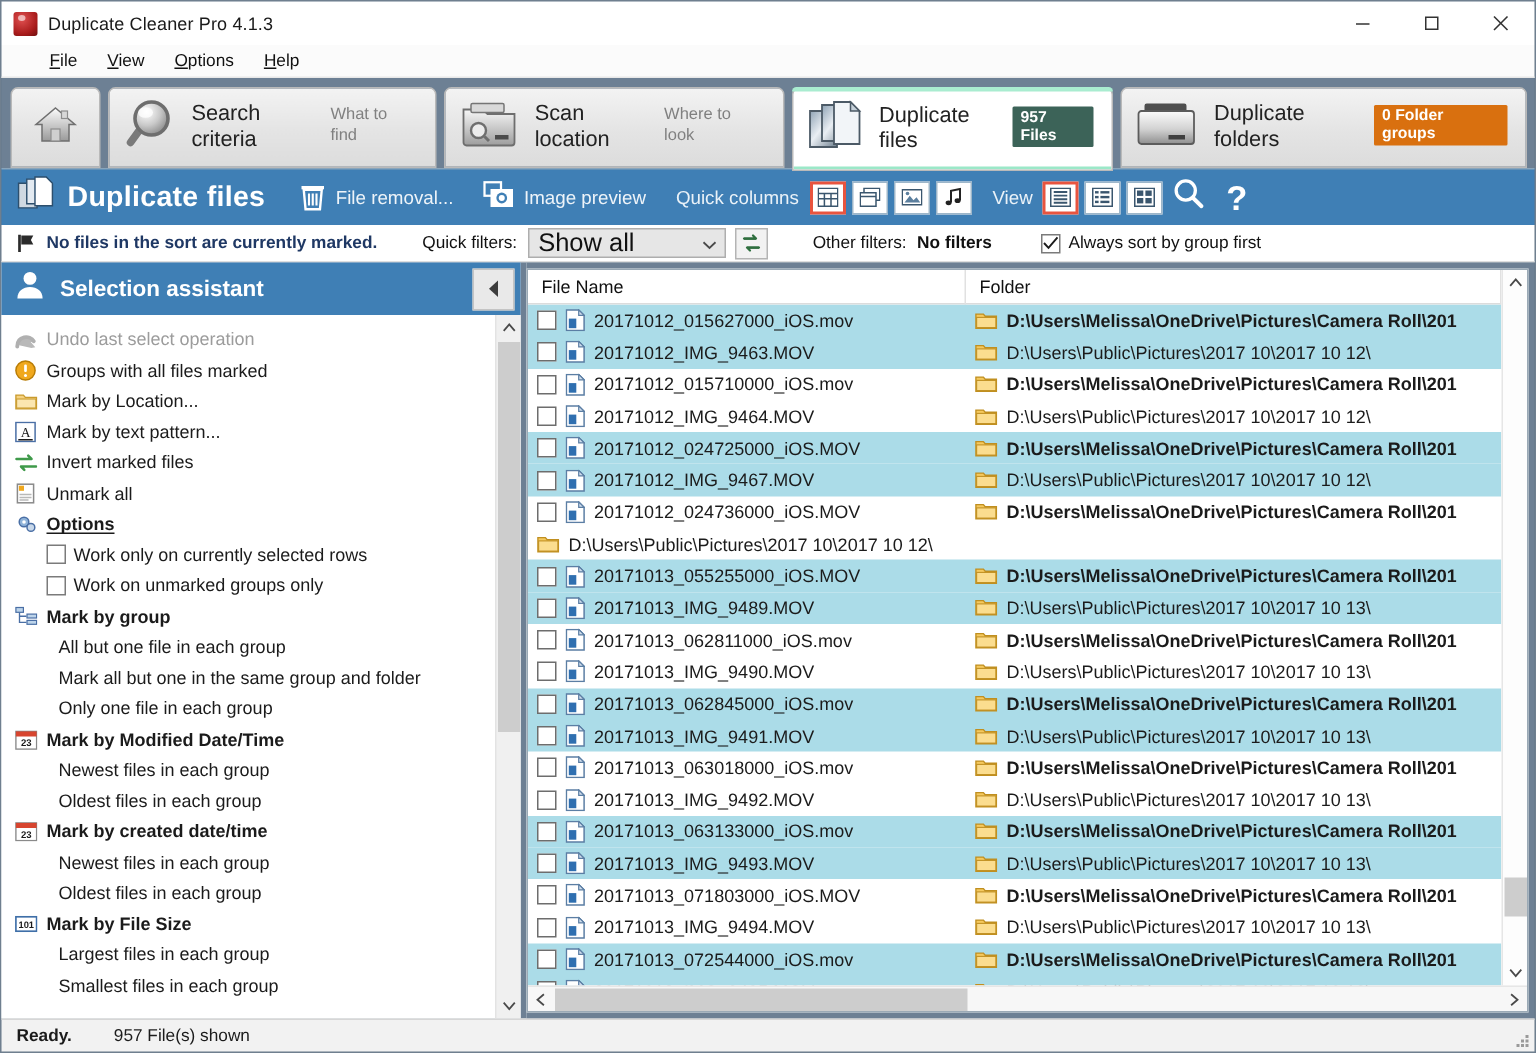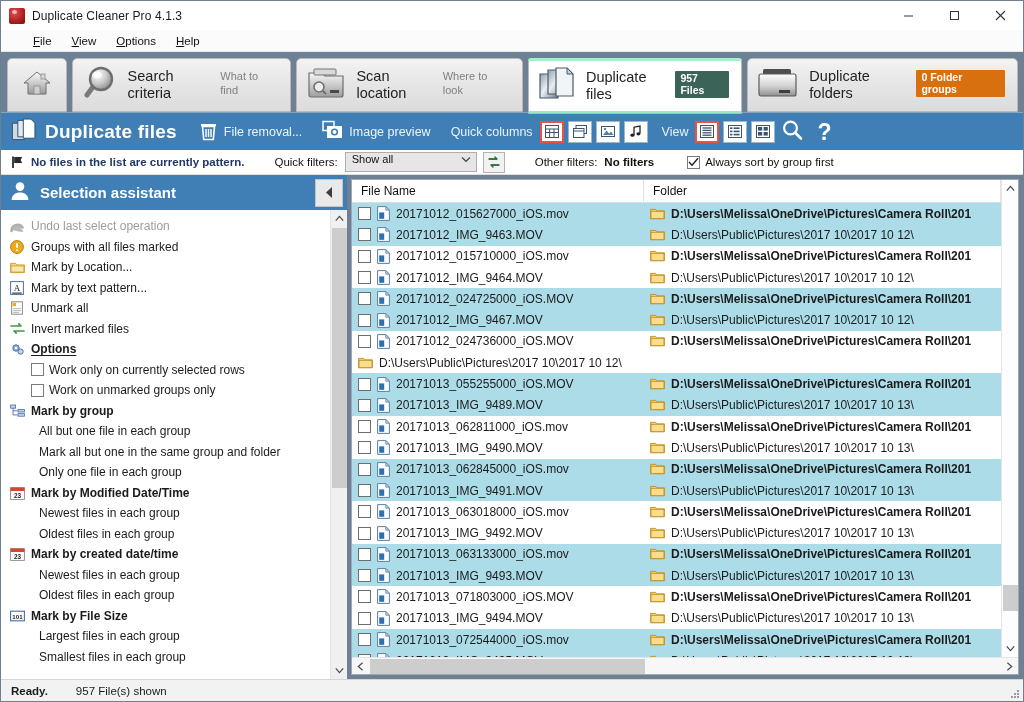--- a/index.html
+++ b/index.html
@@ -149,22 +149,22 @@
     padding-left: 10px; flex: none;
     border-bottom: 1px solid #dfdfdf;
   }
   .flag-icon { margin-right: 6px; display: flex; }
   .marked-text { font-size: 11.5px; font-weight: bold; color: #1f3864; }
   .fb-label { font-size: 11.5px; color: #111; margin-left: 30px; margin-right: 7px; }
   .fb-label.b { font-weight: bold; margin-left: 5px; }
   .combo {
     width: 132px; height: 20px;
     background: #e6e6e6; border: 1px solid #aeaeae;
-    display: flex; align-items: flex-start; justify-content: space-between;
-    padding: 0 5px 0 6px; font-size: 11px; color: #111; gap: 44px;
+    display: flex; align-items: center; justify-content: space-between;
+    padding: 0 5px 0 6px; font-size: 17px; color: #111; gap: 44px;
   }
   .refresh-btn {
     width: 22px; height: 21px; margin-left: 6px;
     background: #f2f2f2; border: 1px solid #b4b4b4;
     display: flex; align-items: center; justify-content: center;
   }
   .chk-box {
     width: 13px; height: 13px; border: 1px solid #7b7b7b;
     background: #fff; display: inline-flex;
     align-items: center; justify-content: center; margin-right: 5px;
@@ -540,21 +540,21 @@
     </span>
   </div>
 
   <div class="filterbar">
     <span class="flag-icon">
       <svg width="14" height="14" viewBox="0 0 14 14">
         <line x1="2" y1="1.5" x2="2" y2="13" stroke="#2b2b2b" stroke-width="1.8"></line>
         <path d="M3.2 2 h8 l-1.6 3 l1.6 3 h-8 z" fill="#2b2b2b"></path>
       </svg>
     </span>
-    <span class="marked-text">No files in the list are currently pattern.</span>
+    <span class="marked-text">No files in the sort are currently marked.</span>
     <span class="fb-label">Quick filters:</span>
     <span class="combo">
       <span>Show all</span>
       <span>
         <svg width="10" height="7" viewBox="0 0 10 7">
             <path d="M1 1.5 L5 5.3 L9 1.5" fill="none" stroke="#4a4a4a" stroke-width="1.2"></path>
           </svg>
       </span>
     </span>
     <span class="refresh-btn">
@@ -634,38 +634,38 @@
                   <rect x=".6" y=".6" width="12.8" height="12.8" fill="#fff" stroke="#4a6fa5"></rect>
                   <text x="7" y="10.3" font-size="9" font-family="serif" text-anchor="middle" fill="#1b1b1b">A</text>
                   <line x1="2.2" y1="12.1" x2="11.8" y2="12.1" stroke="#1b1b1b" stroke-width="1"></line>
                 </svg>
             </span>
             <span>Mark by text pattern...</span>
           </div>
 
           <div class="sb-row">
             <span class="ic">
+              <svg width="15" height="13" viewBox="0 0 15 13">
+                  <path d="M1 4 h10 l-2.2 -2.2 M14 9 h-10 l2.2 2.2" fill="none" stroke="#3f9a4a" stroke-width="1.7" stroke-linecap="round" stroke-linejoin="round"></path>
+                </svg>
+            </span>
+            <span>Invert marked files</span>
+          </div>
+
+          <div class="sb-row">
+            <span class="ic">
               <svg width="14" height="14" viewBox="0 0 14 14">
                   <rect x="1.6" y=".8" width="10.8" height="12.4" fill="#fff" stroke="#8a8a8a"></rect>
                   <rect x="2.6" y="1.8" width="3.4" height="3.4" fill="#f0a81e"></rect>
                   <line x1="3" y1="7.6" x2="11" y2="7.6" stroke="#b8b8b8"></line>
                   <line x1="3" y1="9.6" x2="11" y2="9.6" stroke="#b8b8b8"></line>
                   <line x1="3" y1="11.4" x2="9" y2="11.4" stroke="#b8b8b8"></line>
                 </svg>
             </span>
             <span>Unmark all</span>
-          </div>
-
-          <div class="sb-row">
-            <span class="ic">
-              <svg width="15" height="13" viewBox="0 0 15 13">
-                  <path d="M1 4 h10 l-2.2 -2.2 M14 9 h-10 l2.2 2.2" fill="none" stroke="#3f9a4a" stroke-width="1.7" stroke-linecap="round" stroke-linejoin="round"></path>
-                </svg>
-            </span>
-            <span>Invert marked files</span>
           </div>
 
           <div class="sb-row bold">
             <span class="ic">
               <svg width="15" height="14" viewBox="0 0 15 14">
                   <circle cx="6" cy="6" r="3.2" fill="#8fb3d9" stroke="#4a6fa5"></circle>
                   <circle cx="6" cy="6" r="1.2" fill="#fff"></circle>
                   <circle cx="10.6" cy="9.6" r="2.6" fill="#c8d8ea" stroke="#4a6fa5"></circle>
                 </svg>
             </span>

